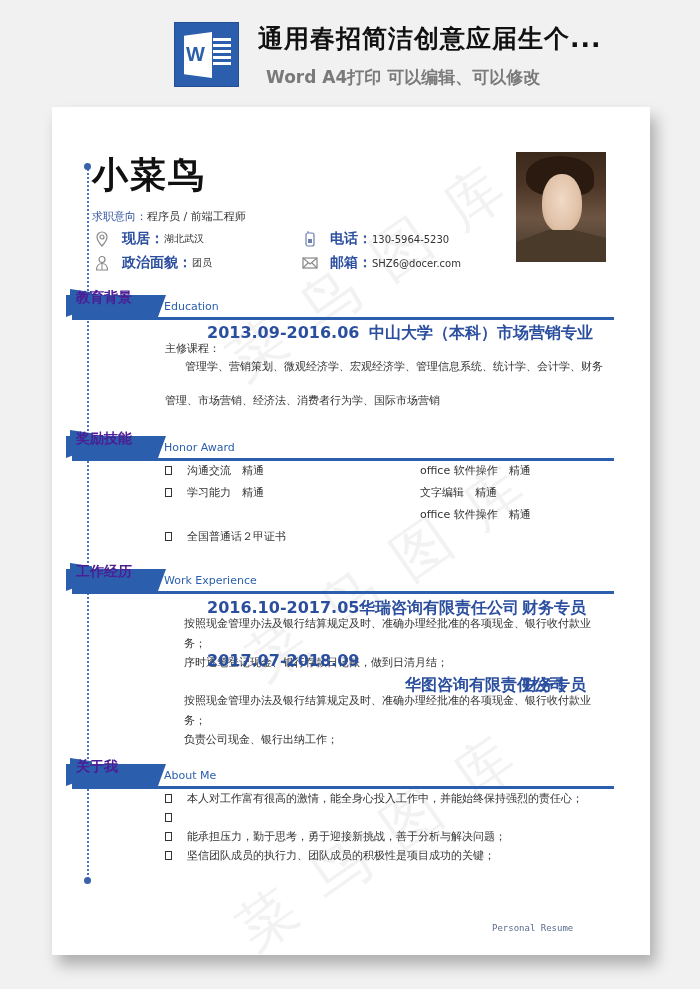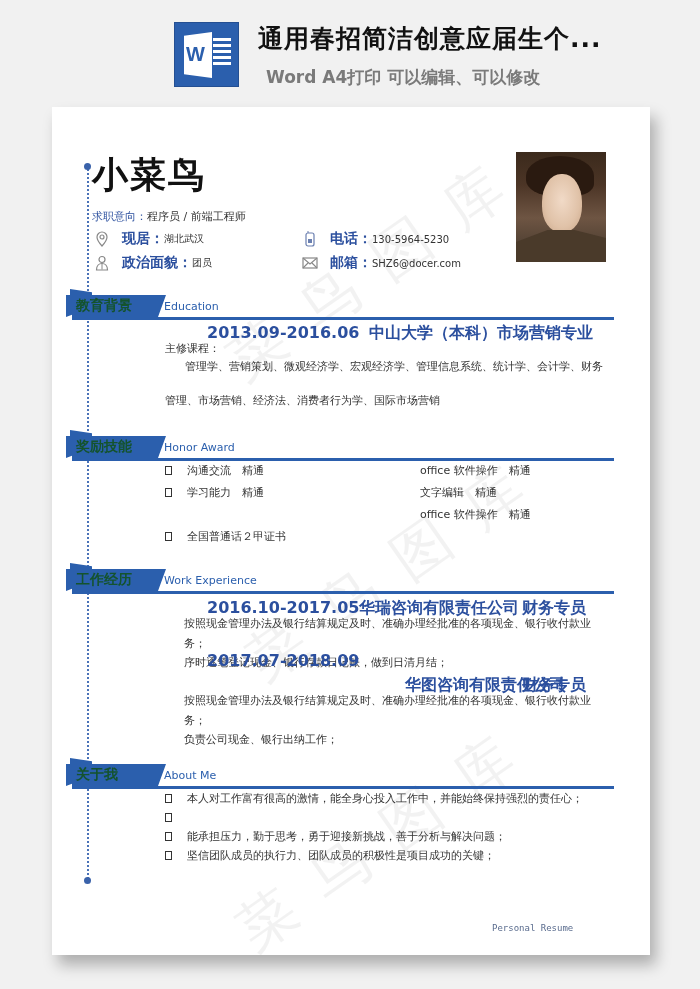--- a/index.html
+++ b/index.html
@@ -64,21 +64,21 @@
     background: radial-gradient(ellipse at 50% 45%, #f1dac7 0%, #e0c2a8 60%, #c9a587 100%); }
   .photo .hair { position: absolute; left: 10px; top: 4px; width: 68px; height: 40px; border-radius: 50% 50% 30% 40%; background: #2a1a10; }
   .photo .coat { position: absolute; left: 0; top: 78px; width: 90px; height: 40px; background: #4a3a2a; clip-path: polygon(0 30%, 35% 0, 65% 0, 100% 20%, 100% 100%, 0 100%); }
   
   .sec { position: absolute; left: 14px; width: 548px; height: 30px; }
   .sec .tab-back { position: absolute; left: 4px; top: 0; width: 22px; height: 8px; background: #2b5fad; clip-path: polygon(0 100%, 0 0, 100% 40%, 100% 100%); }
   .sec .flag {
     position: absolute; left: 0; top: 6px; width: 100px; height: 22px; background: #2b5fad;
     clip-path: polygon(0 0, 100% 0, 92% 100%, 6% 100%, 6% 90%, 0 100%);
   }
-  .sec .cn { position: absolute; left: 10px; top: 8px; color: #14532d; font-weight: bold; font-size: 14px; white-space: nowrap; }
+  .sec .cn { position: absolute; left: 10px; top: 0; color: #4c1d95; font-weight: bold; font-size: 14px; white-space: nowrap; }
   .sec .en { position: absolute; left: 98px; top: 11px; color: #2b5fad; font-size: 11px; white-space: nowrap; }
   .sec .rule { position: absolute; left: 6px; top: 28px; width: 542px; height: 3px; background: #2b5fad; }
   .row3 { position: absolute; font-size: 16px; font-weight: bold; color: #2b4f9e; white-space: nowrap; }
   .txt { position: absolute; font-size: 11px; color: #333; line-height: 20px; }
   .bullet { display: inline-block; width: 7px; height: 9px; border: 1px solid #333; margin-right: 15px; vertical-align: -1px; }
   .footer { position: absolute; left: 440px; top: 816px; font-family: "DejaVu Sans Mono", monospace; font-size: 9px; color: #5a6c8e; white-space: nowrap; }
 </style>
 </head>
 <body>
 

